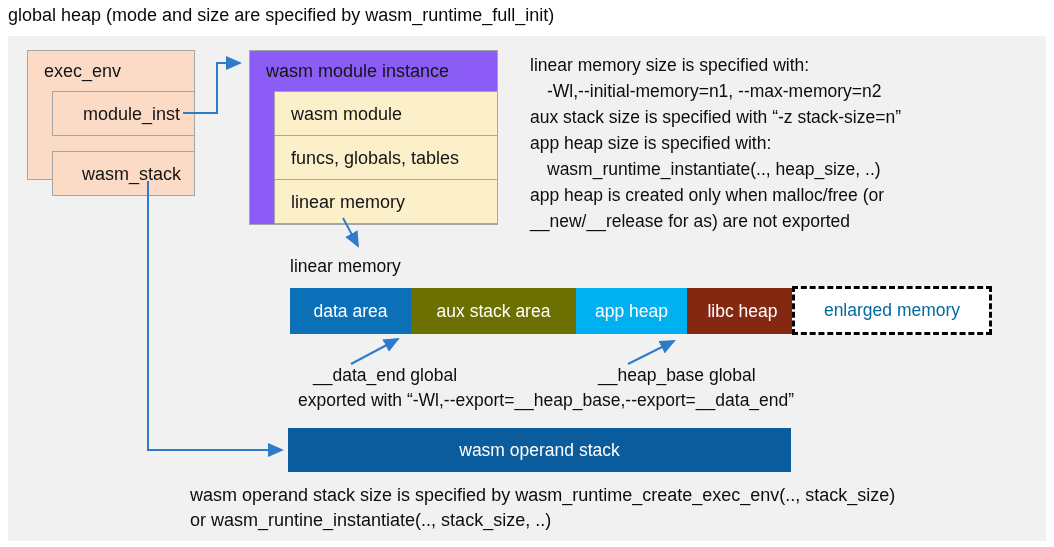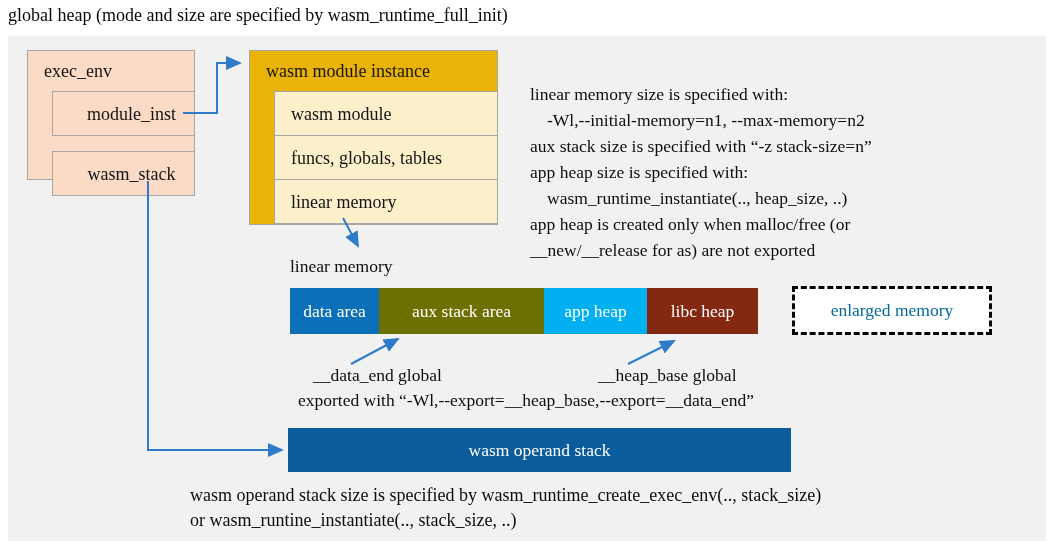--- a/index.html
+++ b/index.html
@@ -1,44 +1,44 @@
 <!DOCTYPE html>
 <html><head>
 <meta charset="utf-8">
 <style>
   html,body{margin:0;padding:0;background:#fff;}
   #stage{
     position:relative;width:1054px;height:547px;overflow:hidden;
-    font-family:Liberation Serif, serif;color:#111;background:#fff;
+    font-family:Liberation Sans, sans-serif;color:#111;background:#fff;
   }
   .abs{position:absolute;box-sizing:border-box;}
   #page-title{left:8px;top:3px;font-size:18px;line-height:24px;color:#0a0a0a;}
   #panel{left:8px;top:36px;width:1038px;height:505px;background:#f1f1f1;}
 
   
   .struct-box{border:1px solid #a6a6a6;}
   .struct-header{position:absolute;left:0;top:0;right:0;height:40px;line-height:40px;
     padding-left:16px;font-size:18px;color:#141414;}
   .struct-row{position:absolute;border:1px solid #a6a6a6;height:45px;line-height:44px;
     padding-left:16px;font-size:18px;color:#141414;box-sizing:border-box;}
   #exec-env{left:27px;top:50px;width:168px;height:130px;background:#fbdac6;}
   #exec-env .struct-row{left:24px;width:143px;background:#fbdac6;text-align:center;}
-  #module-inst-box{left:249px;top:50px;width:249px;height:175px;background:#eab308;}
+  #module-inst-box{left:249px;top:50px;width:249px;height:175px;background:#8b5cf6;}
   #module-inst-box .struct-row{left:24px;width:224px;background:#fcf0ca;}
 
   
-  #notes{left:530px;top:52px;width:512px;font-size:17.5px;line-height:26px;color:#0d0d0d;margin-top:29px;}
+  #notes{left:530px;top:52px;width:512px;font-size:17.5px;line-height:26px;color:#0d0d0d;}
   #notes .indent{padding-left:17px;}
 
   
   #lm-label{left:290px;top:256px;font-size:17.5px;color:#0d0d0d;}
   #lm-bar{left:290px;top:288px;height:46px;display:flex;}
   .seg{height:46px;display:flex;align-items:center;justify-content:center;
     color:#fff;font-size:17.5px;}
-  .seg0{width:89px;} .seg1{width:165px;} .seg2{width:103px;} .seg3{width:111px;}
+  .seg0{width:121px;} .seg1{width:165px;} .seg2{width:111px;} .seg3{width:111px;}
   #enlarged{left:792px;top:286px;width:200px;height:49px;background:#fff;
     border:3px dashed #000;display:flex;align-items:center;justify-content:center;
     font-size:17.5px;color:#0369a1;}
 
   
   #ann-data-end{left:313px;top:365px;font-size:17.5px;color:#0d0d0d;}
   #ann-heap-base{left:598px;top:365px;font-size:17.5px;color:#0d0d0d;}
   #ann-exported{left:298px;top:390px;font-size:17.5px;color:#0d0d0d;}
 
   

